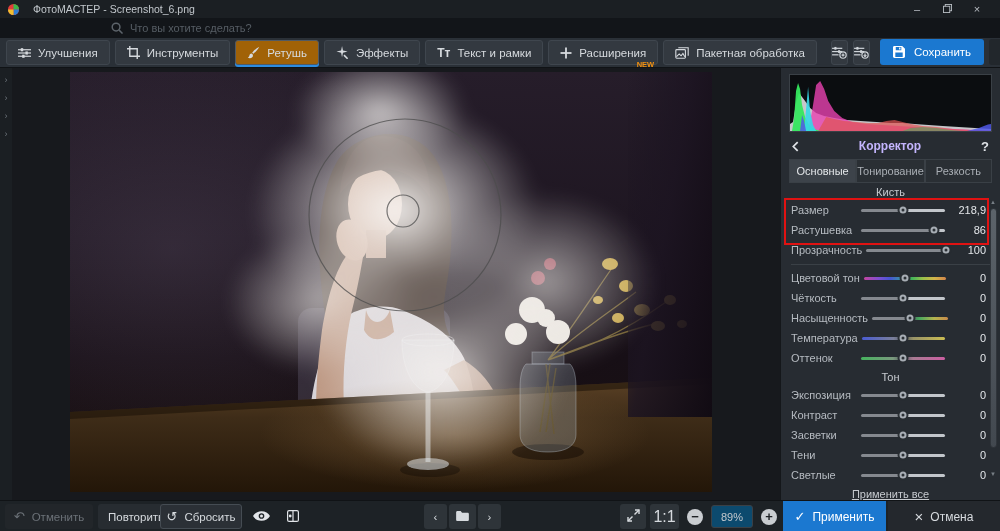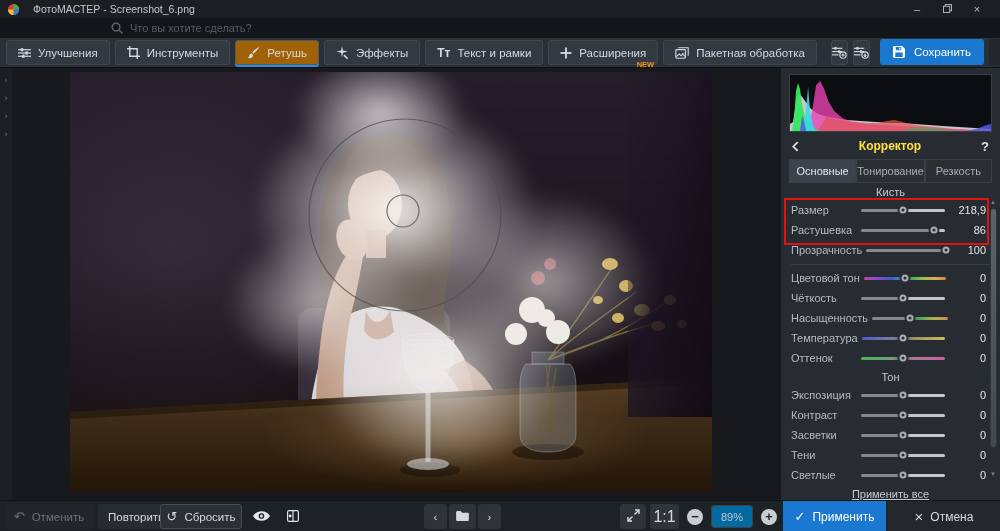--- a/index.html
+++ b/index.html
@@ -63,21 +63,21 @@
       radial-gradient(130px 100px at 270px 250px, rgba(241,237,234,.65), rgba(241,237,234,0) 72%),
       radial-gradient(120px 80px at 330px 60px, rgba(245,242,240,.75), rgba(245,242,240,0) 72%); }
   .brush-circles { position:absolute; inset:0; pointer-events:none; }
 
   
   .right-panel { width:220px; background:#272c32; border-left:1px solid #14171a; position:relative; font-size:11px; }
   .p-hist { margin:6px 8px 0; height:58px; background:#0b0d10; border:1px solid #3a4046; }
   .p-hist svg { display:block; width:100%; height:100%; }
   .p-header { margin-top:5px; height:18px; display:flex; align-items:center; padding:0 11px; }
   .p-back { color:#dfe3e7; cursor:pointer; display:flex; }
-  .p-title { flex:1; text-align:center; font-size:12px; font-weight:bold; color:#fde047; }
+  .p-title { flex:1; text-align:center; font-size:12px; font-weight:bold; color:#c4b5fd; }
   .p-help { color:#dfe3e7; font-weight:bold; font-size:13px; cursor:pointer; }
   .p-tabs { display:flex; margin:4px 8px 0; }
   .p-tab { flex:1; height:24px; line-height:23px; text-align:center; background:#2a2f34;
            border:1px solid #3a4046; color:#a9aeb4; font-size:11px; cursor:pointer; }
   .p-tab.active { background:#3d434a; color:#e4e7ea; }
   .p-group { position:relative; }
   .g-head { height:15px; line-height:15px; text-align:center; color:#c6cacf; margin-top:2px; }
   .slider-row { display:flex; align-items:center; height:20px; padding:0 14px 0 10px; }
   .s-label { flex:1; color:#b6bbc1; white-space:nowrap; }
   .track { position:relative; width:84px; height:3px; border-radius:2px; margin:0 9px 0 4px; cursor:pointer; }
@@ -108,21 +108,21 @@
   .bb-redo { left:98px; width:94px; }
   .bb-reset { left:160px; width:82px; border:1px solid #454c53; background:#2b3036; left:160px; }
   .bb-eye { left:248px; width:27px; background:transparent; color:#e2e5e9; }
   .bb-compare { left:279px; width:27px; background:transparent; color:#e2e5e9; }
   .bb-prev { left:424px; width:23px; background:#2e3439; }
   .bb-folder { left:449px; width:27px; background:#2e3439; }
   .bb-next { left:478px; width:23px; background:#2e3439; }
   .bb-fit { left:620px; width:26px; background:#2e3439; }
   .bb-ratio { left:650px; width:29px; background:#2e3439; font-size:16px; }
   .bb-minus { left:683px; width:24px; background:transparent; }
-  .bb-zoombox { left:711px; width:42px; top:4px; height:23px; background:#0369a1; border:1px solid #3a4046;
+  .bb-zoombox { left:711px; width:42px; top:4px; height:23px; background:#0c4a6e; border:1px solid #3a4046;
                 color:#c3c8cd; font-size:11px; cursor:default; }
   .bb-plus { left:757px; width:24px; background:transparent; }
   .circle-glyph { width:16px; height:16px; border-radius:50%; background:#c9cdd1; color:#1d2125;
                   font-size:13px; line-height:15px; text-align:center; font-weight:bold; }
   .bb-apply { left:783px; width:103px; top:0; height:31px; border-radius:0; background:#1b78d0; color:#fff; font-size:12px; }
   .bb-cancel { left:888px; width:112px; top:0; height:31px; border-radius:0; background:#24282d; font-size:12px; }
   .bb-x { font-size:15px; line-height:15px; color:#d6dade; }
 </style>
 </head>
 <body>

